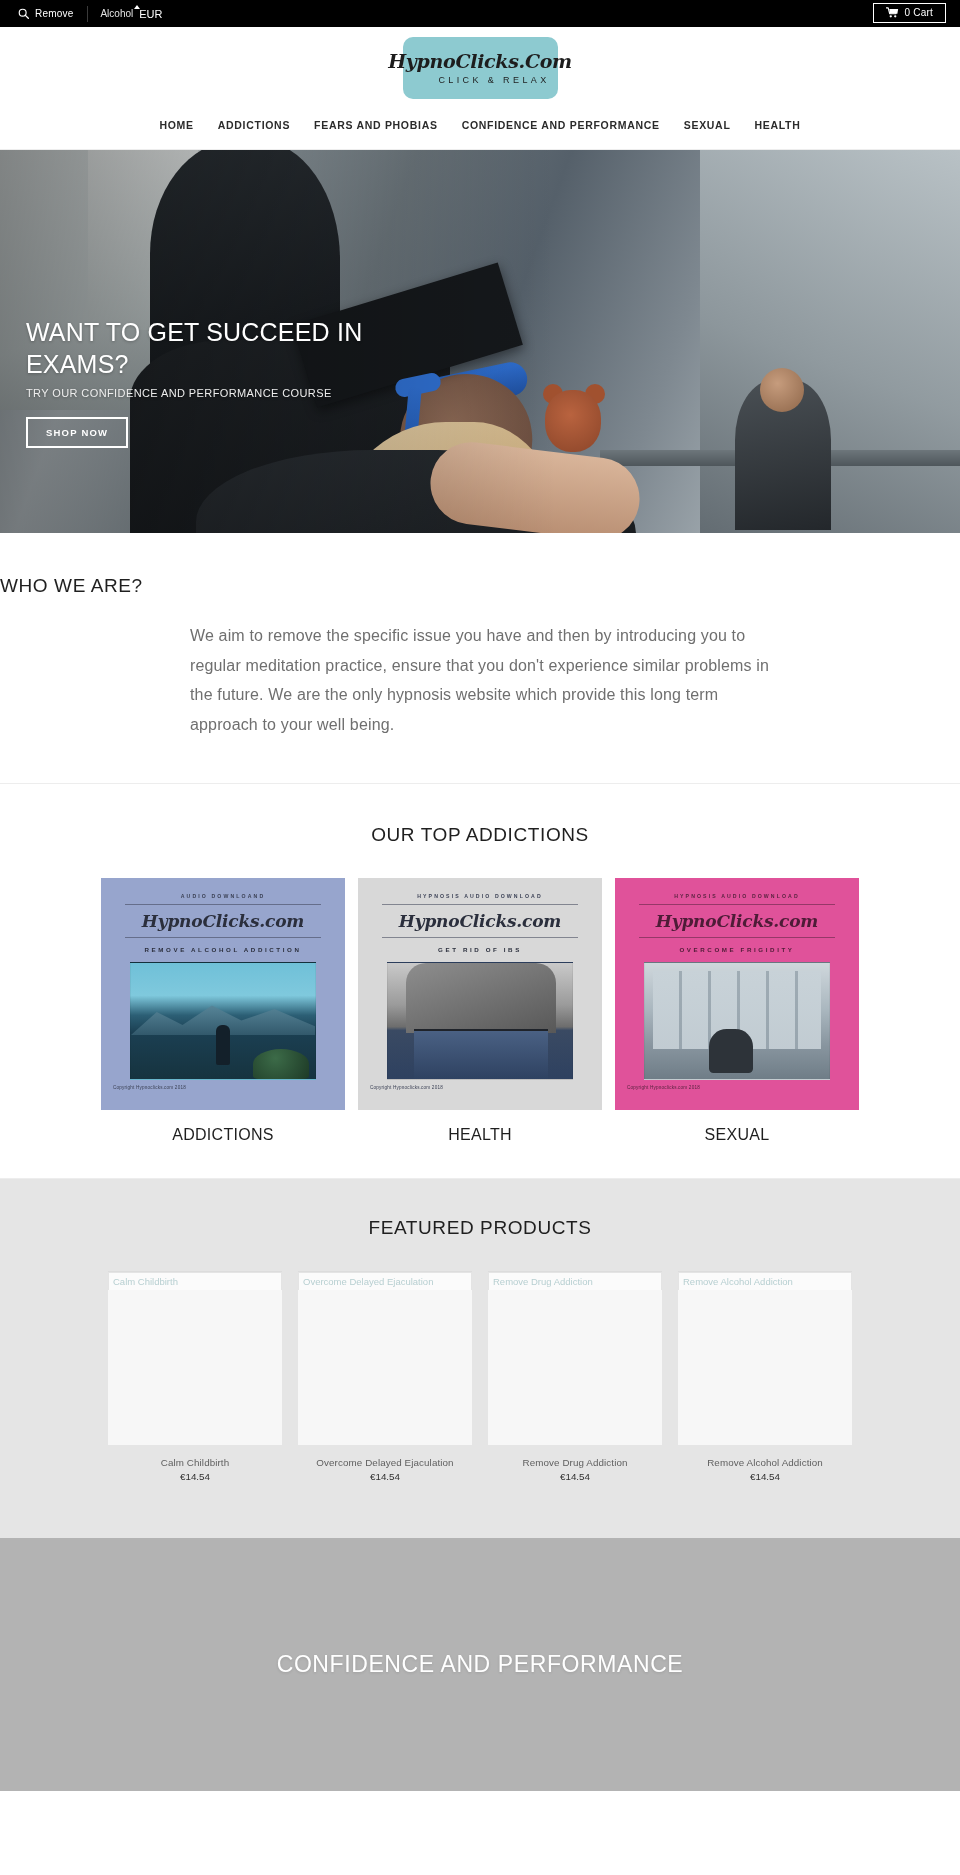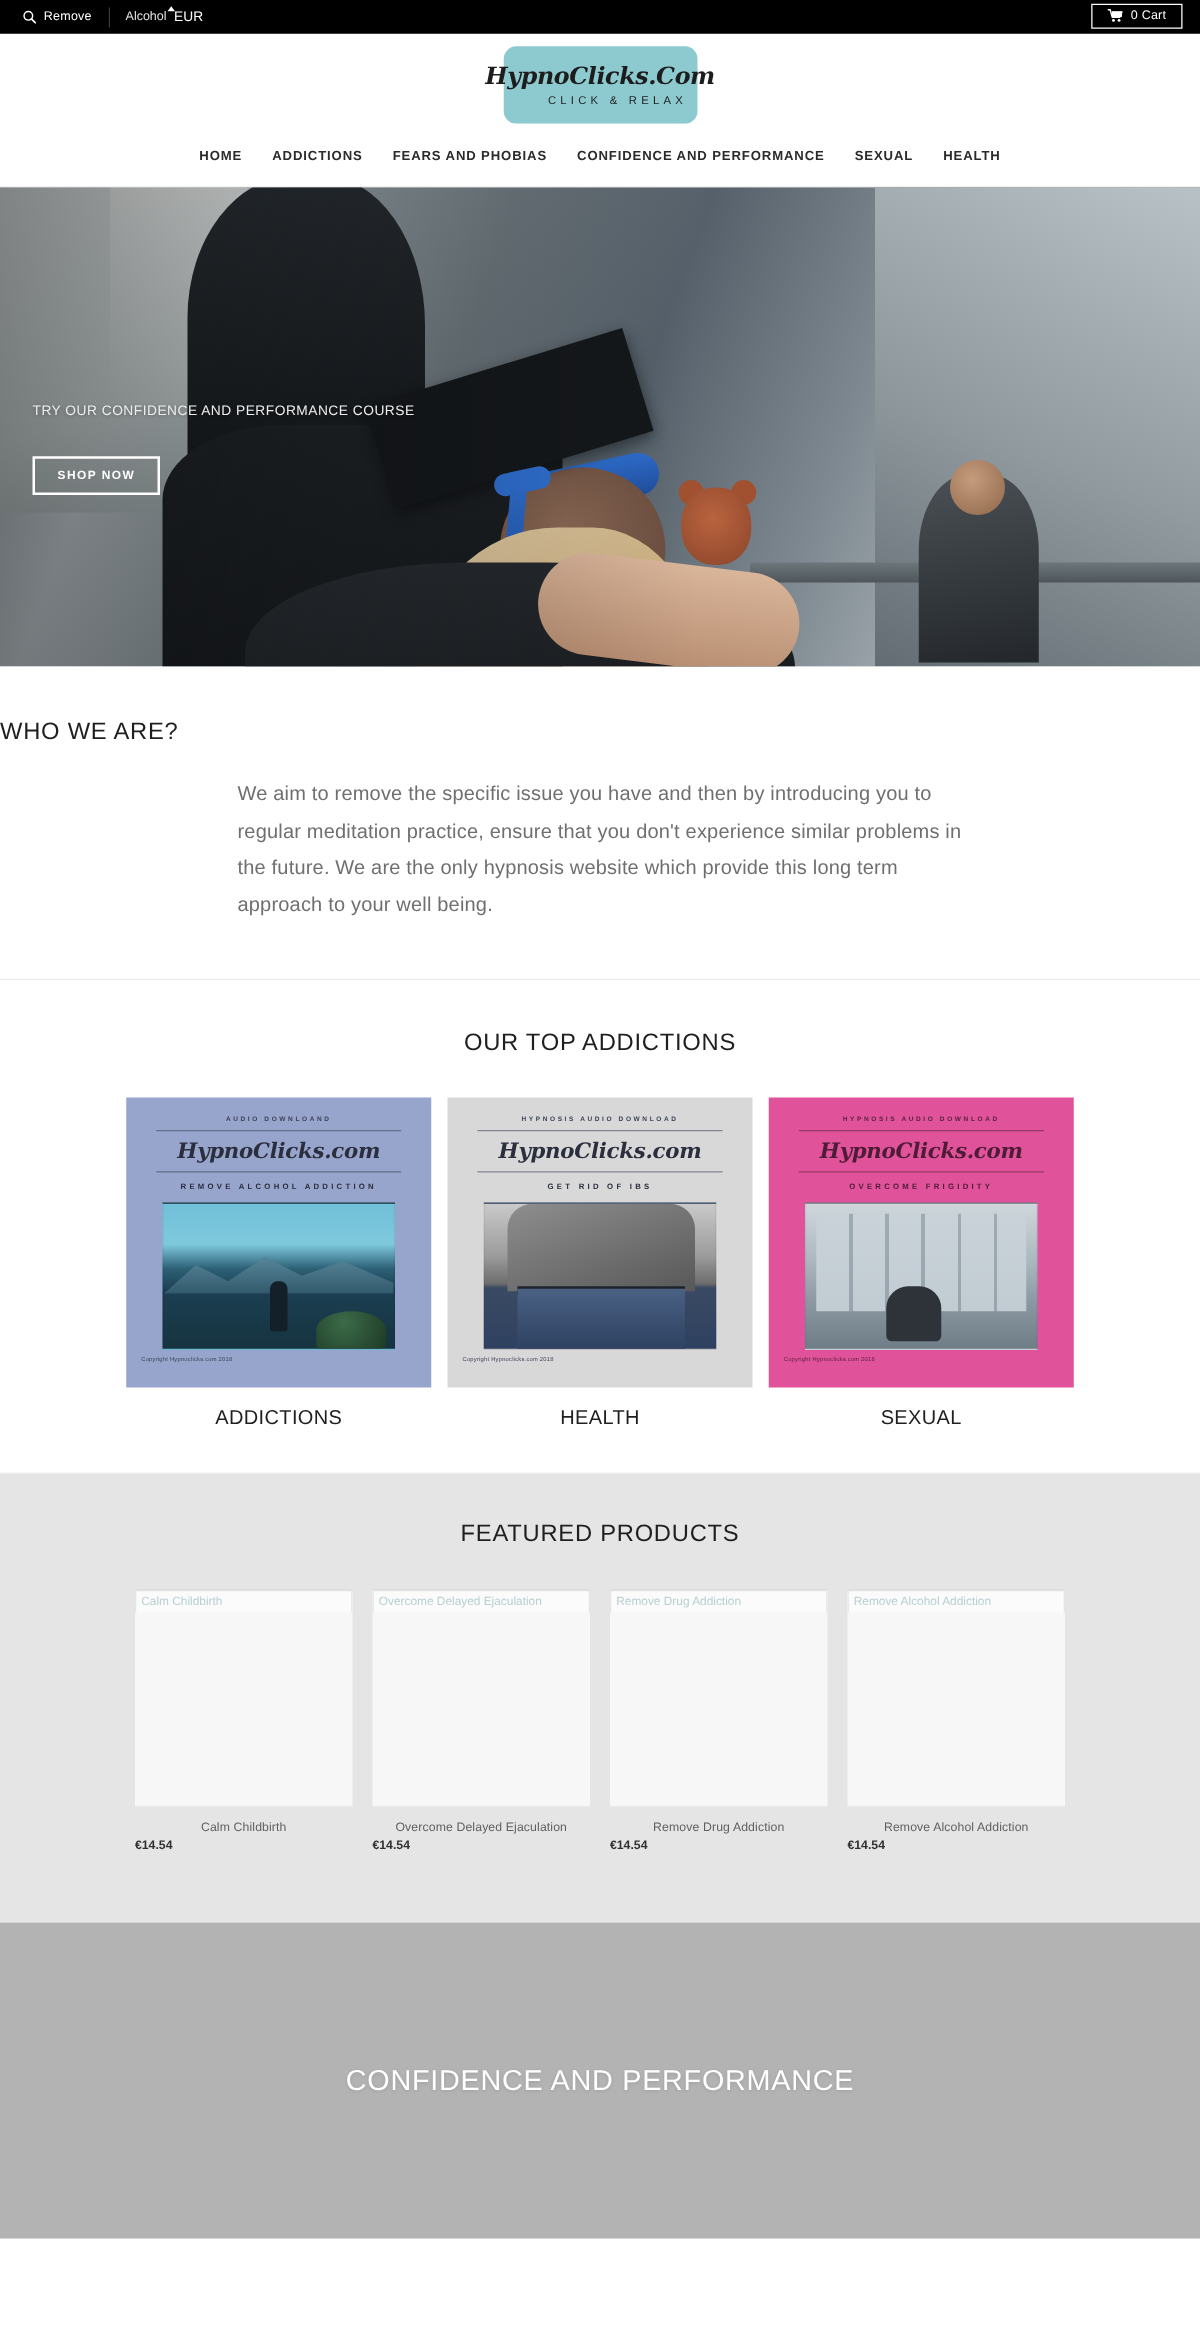--- a/index.html
+++ b/index.html
@@ -202,21 +202,21 @@
   .hero-title {
     color:#ffffff; font-size: 25px; font-weight: 400; line-height: 1.28;
     letter-spacing: .2px; text-shadow: 0 1px 3px rgba(0,0,0,.25);
     max-width: 360px;
   }
   .hero-sub {
     color: #ededed; font-size: 11px; letter-spacing: .4px; margin-top: 7px;
     text-shadow: 0 1px 3px rgba(0,0,0,.3);
   }
   .hero-btn {
-    margin-top: 30px; display:inline-block;
+    margin-top: 18px; display:inline-block;
     border: 2px solid #ffffff; background: transparent; color:#ffffff;
     font-size: 9.5px; letter-spacing: 1.2px; font-weight: 600;
     padding: 8px 18px; cursor:pointer; font-family:"Liberation Sans", sans-serif;
   }
 
   
   .section-who {
     background:#ffffff; padding: 42px 0 44px;
     border-bottom: 1px solid #ededed;
   }
@@ -340,21 +340,21 @@
     position:absolute; left:0; top:0; right:0;
     font-size: 9.5px; color:#b7cfd1; padding: 3px 4px;
     border: 1px solid #e4e4e4; border-bottom:none; background:#fbfbfb;
     white-space:nowrap; overflow:hidden;
   }
   .prod-name {
     text-align:center; font-size: 9.8px; color:#606060; margin-top: 12px;
     letter-spacing:.1px;
   }
   .prod-price {
-    text-align:left; font-size: 9.8px; color:#303030; font-weight: 700;
+    text-align:center; font-size: 9.8px; color:#303030; font-weight: 400;
     margin-top: 3px;
   }
 
   
   .bottom-banner {
     width: 960px; height: 253px; background: #b3b3b3;
     display:flex; align-items:center; justify-content:center;
     position: relative; overflow:hidden;
   }
   .bb-title {
@@ -433,20 +433,21 @@
     <div class="hp-cap-top"></div>
     <div class="hp-cap"></div>
     <div class="hp-tassel2"></div>
     <div class="hp-tassel"></div>
     <div class="hp-hair"></div>
     <div class="hp-person-right-body"></div>
     <div class="hp-arm"></div>
     <div class="hp-shadow"></div>
   </div>
   <div class="hero-content">
+    <h1 class="hero-title">WANT TO GET SUCCEED IN EXAMS?</h1>
     <div class="hero-sub">TRY OUR CONFIDENCE AND PERFORMANCE COURSE</div>
     <button class="hero-btn">SHOP NOW</button>
   </div>
 </section>
 
 <section class="section-who">
   <h2 class="h-section">WHO WE ARE?</h2>
   <p class="who-body">We aim to remove the specific issue you have and then by introducing you to regular meditation practice, ensure that you don't experience similar problems in the future. We are the only hypnosis website which provide this long term approach to your well being.</p>
 </section>
 

